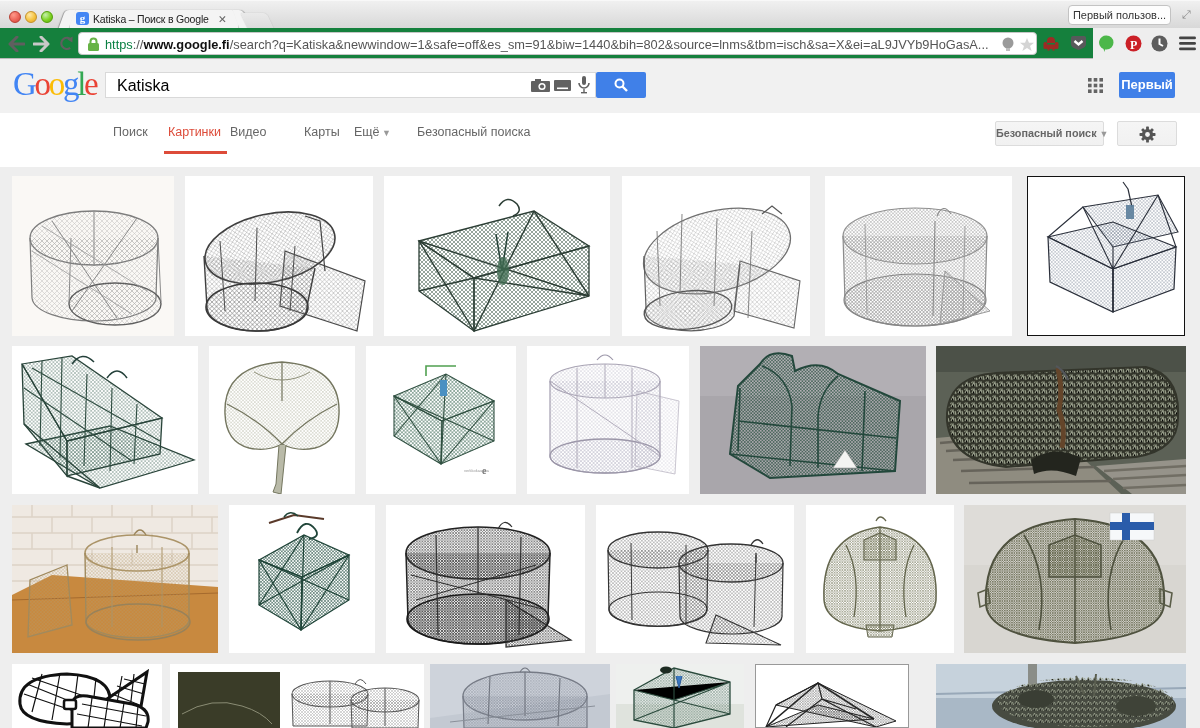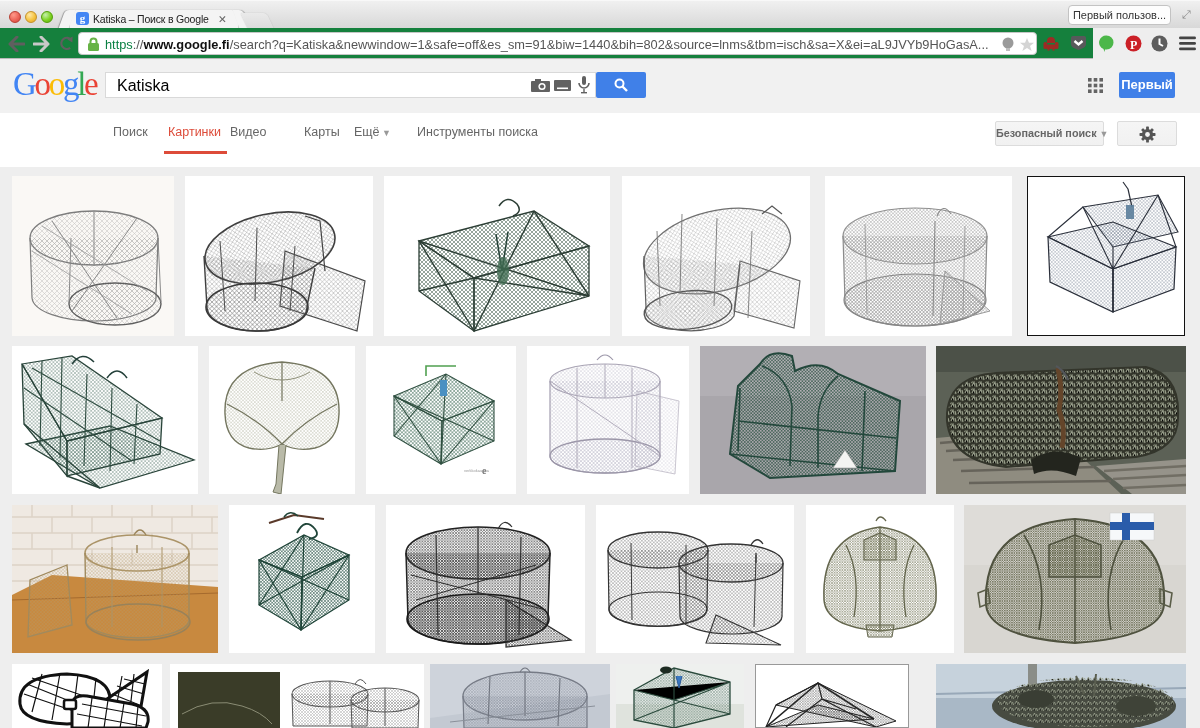--- a/index.html
+++ b/index.html
@@ -174,21 +174,21 @@
   </g>
 </svg>
 <div class="abs" id="signin">Первый</div>
 
 <div class="abs" id="navrow">
   <div class="abs navitem" style="left:113px">Поиск</div>
   <div class="abs navitem" id="nav-img" style="left:168px">Картинки</div>
   <div class="abs navitem" style="left:230px">Видео</div>
   <div class="abs navitem" style="left:304px">Карты</div>
   <div class="abs navitem" style="left:354px">Ещё<span style="font-size:9px;color:#999"> ▼</span></div>
-  <div class="abs navitem" style="left:417px">Инструменты поиска</div>
+  <div class="abs navitem" style="left:417px">Безопасный поиска</div>
   <div class="abs" id="redline"></div>
   <div class="abs" id="safesearch">Безопасный поиск <span style="font-size:9px;color:#999">▼</span></div>
   <div class="abs" id="gearbtn">
     <svg style="margin-top:4px" width="17" height="17" viewBox="0 0 17 17">
       <g fill="#555">
           <circle cx="8.5" cy="8.5" r="5.6"></circle>
       <rect x="7.1" y="0.5" width="2.8" height="4" rx="0.6"></rect>
           <rect x="7.1" y="12.5" width="2.8" height="4" rx="0.6"></rect>
           <rect x="0.5" y="7.1" width="4" height="2.8" ry="0.6"></rect>
           <rect x="12.5" y="7.1" width="4" height="2.8" ry="0.6"></rect>

